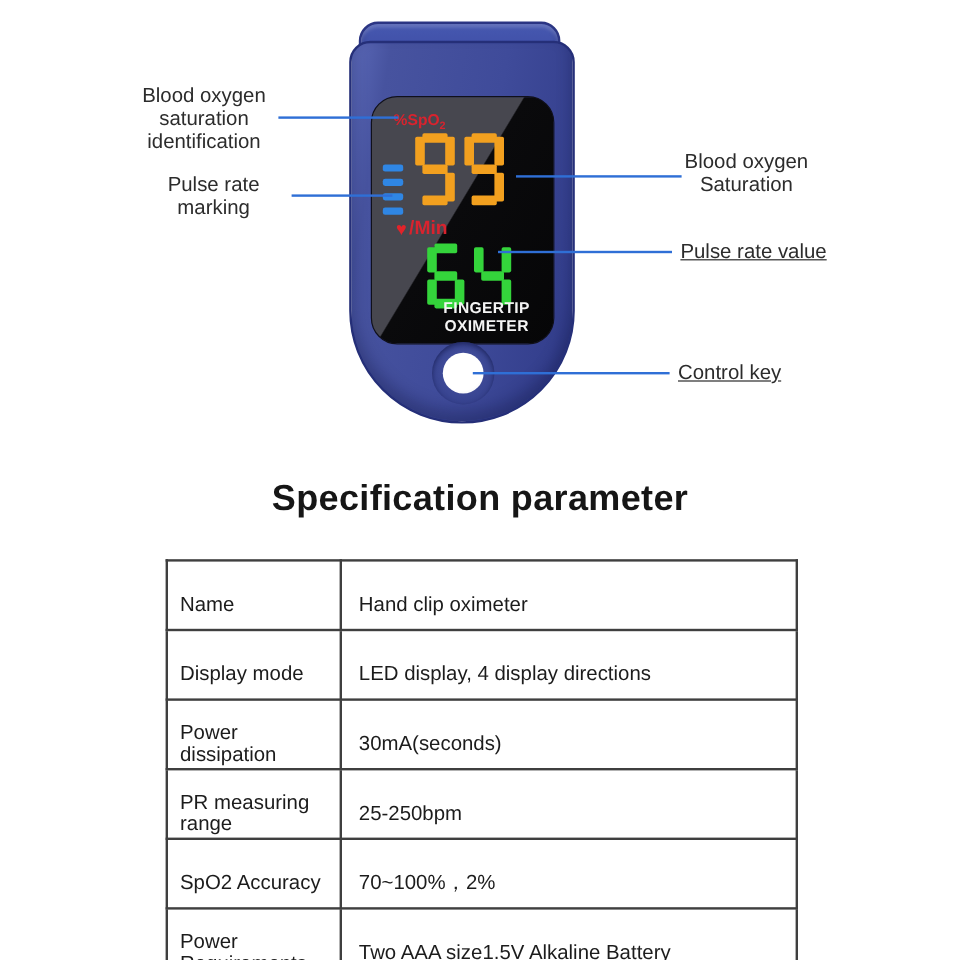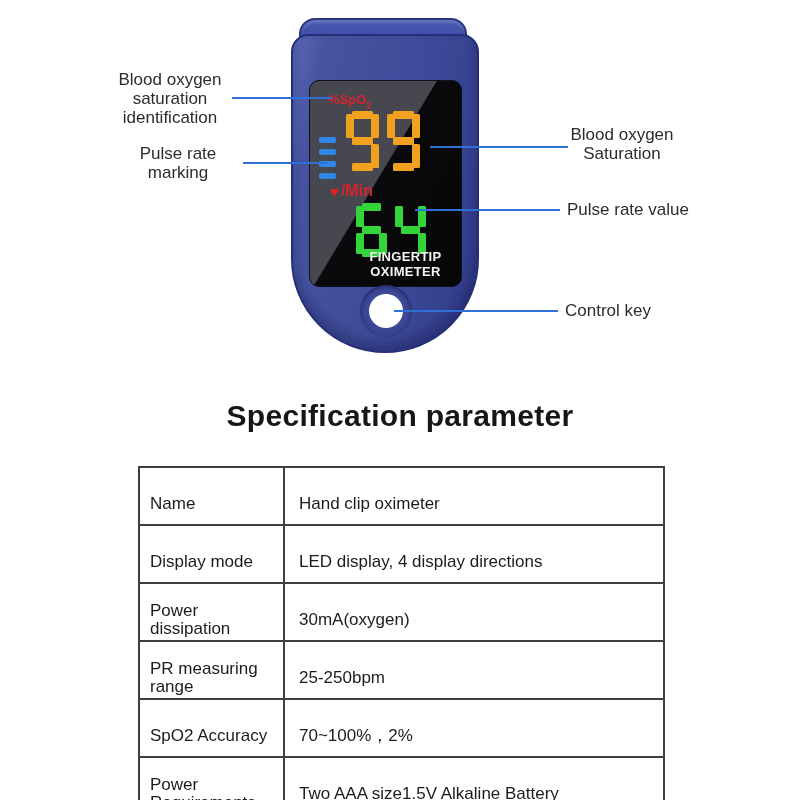--- a/index.html
+++ b/index.html
@@ -23,21 +23,21 @@
   }
   .device-body{
     position:absolute;left:291px;top:34px;width:188px;height:319px;
     border-radius:18px 18px 96px 96px;
     background:linear-gradient(100deg,#5b69b8 0%,#47539f 14%,#3f4b9a 55%,#343f8d 88%,#2b357e 100%);
     border:2px solid #252f78;box-sizing:border-box;
     box-shadow:inset 0 -8px 12px rgba(5,10,50,.3);
   }
   .screen{
     position:absolute;left:309px;top:80px;width:153px;height:207px;
-    border-radius:10px;border:1px solid #10101a;box-sizing:border-box;
+    border-radius:22px;border:1px solid #10101a;box-sizing:border-box;
     background:linear-gradient(121deg,#47474f 0%,#47474f 46%,#0a0a0c 46.5%,#060607 100%);
     overflow:hidden;
   }
   .spo2-label{position:absolute;left:18px;top:11px;color:#d8232e;font-size:13px;font-weight:bold;}
   .spo2-label sub{font-size:9px;}
   .digits{position:absolute;white-space:nowrap;}
   .digits-spo2{left:32px;top:30px;color:#f2a01f;}
   .digits-pr{left:42px;top:122px;color:#34d43b;}
   .ssd{position:relative;display:inline-block;}
   .seg-lg .ssd{width:33px;height:60px;margin:0 4px;}
@@ -67,21 +67,21 @@
   .button-face{
     position:absolute;left:369px;top:294px;width:34px;height:34px;border-radius:50%;
     background:radial-gradient(circle at 45% 40%,#ffffff 65%,#e8e8ee 100%);
   }
   
   .callout-line{position:absolute;height:2px;background:#2f6fd6;}
   .callout-label{
     position:absolute;color:#2c2c2c;font-size:17px;line-height:19px;
     white-space:pre-line;text-align:center;
   }
-  .callout-label.align-left{text-align:left;white-space:nowrap;}
+  .callout-label.align-left{text-align:left;white-space:nowrap;text-decoration:underline;}
   
   .section-title{
     position:absolute;left:0;right:0;top:399px;text-align:center;
     font-size:30px;font-weight:600;color:#161616;letter-spacing:.3px;
   }
   
   .spec-table{
     position:absolute;left:138px;top:466px;width:527px;
     border-collapse:collapse;table-layout:fixed;
   }
@@ -157,21 +157,21 @@
         <td class="col-name">Name</td>
         <td class="col-value">Hand clip oximeter</td>
       </tr>
       <tr>
         <td class="col-name">Display mode</td>
         <td class="col-value">LED display, 4 display directions</td>
       </tr>
       <tr>
         <td class="col-name">Power
 dissipation</td>
-        <td class="col-value">30mA(oxygen)</td>
+        <td class="col-value">30mA(seconds)</td>
       </tr>
       <tr>
         <td class="col-name">PR measuring
 range</td>
         <td class="col-value">25-250bpm</td>
       </tr>
       <tr>
         <td class="col-name">SpO2 Accuracy</td>
         <td class="col-value">70~100%，2%</td>
       </tr>

